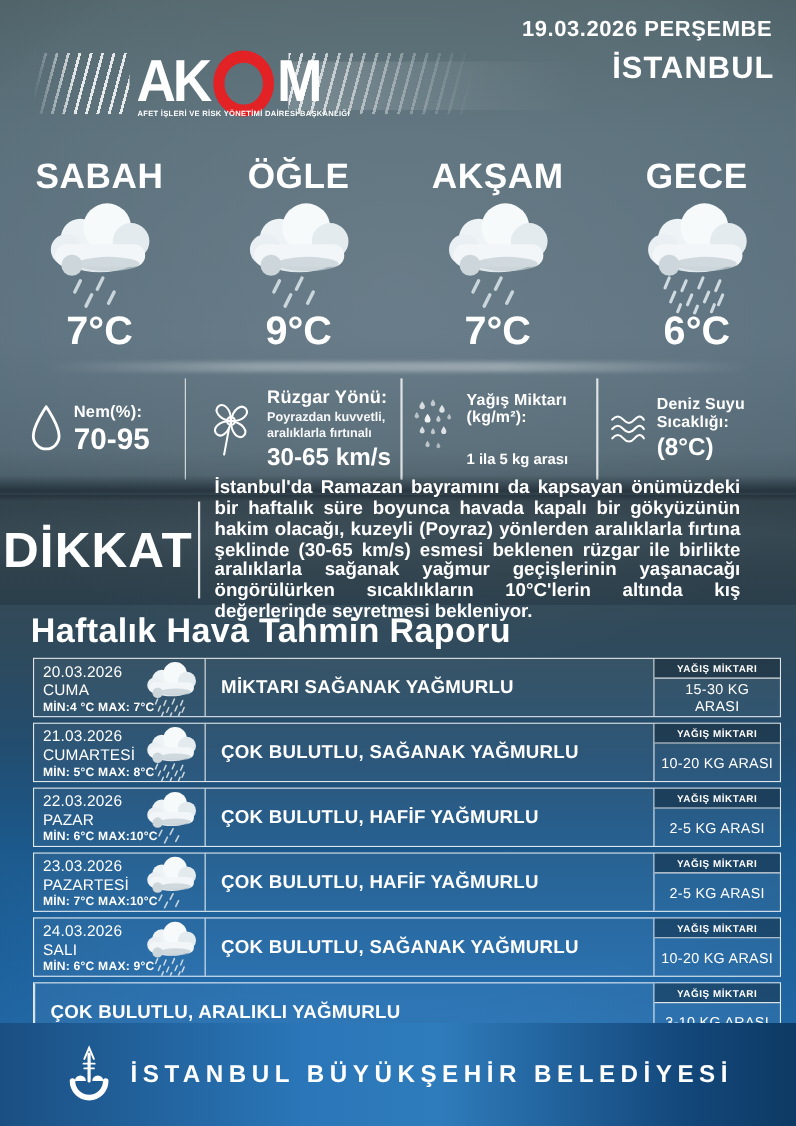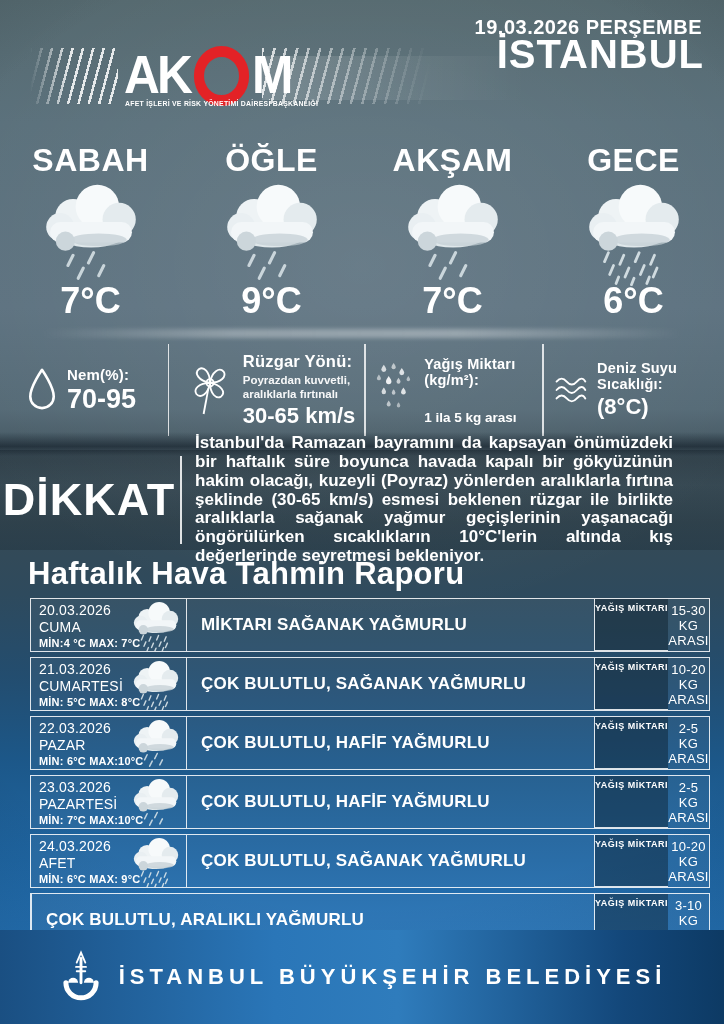--- a/index.html
+++ b/index.html
@@ -26,21 +26,21 @@
     background:repeating-linear-gradient(105deg, rgba(255,255,255,.8) 0 2.5px, transparent 2.5px 11px);
     -webkit-mask-image:linear-gradient(90deg,#000,transparent 96%);
             mask-image:linear-gradient(90deg,#000,transparent 96%);}
   .swoosh{left:262px;top:56px;width:265px;height:44px;
     background:linear-gradient(90deg, rgba(255,255,255,.16), rgba(255,255,255,.05) 65%, rgba(255,255,255,0));}
   .akom{left:124px;top:42px;display:flex;align-items:center;transform:scaleX(.92);transform-origin:left;}
   .akom-letters{font-size:54px;font-weight:bold;letter-spacing:-3px;line-height:1;}
   .akom-o{width:38px;height:38px;border-radius:50%;margin:4px 3px 0 4px;}
   .akom-tagline{left:125px;top:100px;font-size:6.9px;font-weight:bold;letter-spacing:.25px;white-space:nowrap;}
   .hdate{top:16px;right:22px;font-size:20px;font-weight:bold;letter-spacing:.5px;margin-left:48px;}
-  .hcity{top:32px;right:20px;font-size:40px;font-weight:bold;letter-spacing:1px;}
+  .hcity{top:46px;right:20px;font-size:28px;font-weight:bold;letter-spacing:1px;}
 
   
   .dayparts{top:134px;left:0;right:0;height:200px;display:flex;}
   .dp{flex:1;display:flex;flex-direction:column;align-items:center;}
   .dp-label{font-size:32px;font-weight:bold;letter-spacing:.5px;margin-top:8px;}
   .dp-icon{margin-top:2px;}
   .dp-temp{font-size:36px;font-weight:bold;margin-top:-6px;}
   .light-band{top:329px;left:40px;right:40px;height:9px;
     background:linear-gradient(90deg,transparent,rgba(255,255,255,.30) 30%,rgba(255,255,255,.34) 65%,transparent);
     filter:blur(2px);}
@@ -75,21 +75,21 @@
   .wtable{top:598px;left:30px;width:680px;display:flex;flex-direction:column;gap:5px;}
   .wrow{height:52px;display:flex;border:1px solid rgba(255,255,255,.85);background:rgba(255,255,255,.05);}
   .wcell{box-sizing:border-box;}
   .cell-day{width:155px;position:relative;padding:3px 0 0 8px;overflow:hidden;}
   .wdate{font-size:14px;letter-spacing:.2px;}
   .wday{font-size:14px;margin-top:1px;letter-spacing:.2px;}
   .wminmax{font-size:11px;font-weight:bold;margin-top:2px;letter-spacing:.2px;}
   .row-cloud{position:absolute;right:-2px;top:1px;}
   .cell-cond{flex:1;border-left:1px solid rgba(255,255,255,.85);border-right:1px solid rgba(255,255,255,.85);
     display:flex;align-items:center;padding-left:14px;font-size:17px;font-weight:bold;letter-spacing:.2px;}
-  .cell-amount{width:114px;display:flex;flex-direction:row;}
+  .cell-amount{width:114px;display:flex;flex-direction:column;}
   .amount-head{font-size:9px;font-weight:bold;letter-spacing:.5px;text-align:center;padding:3.5px 0;
     background:rgba(8,22,32,.40);border-bottom:1px solid rgba(255,255,255,.85);}
   .amount-val{flex:1;display:flex;align-items:center;justify-content:center;text-align:center;
     font-size:13px;letter-spacing:.3px;line-height:15px;}
 
   
   .footer{top:930px;left:0;right:0;height:94px;display:flex;align-items:center;justify-content:center;gap:15px;
     background:linear-gradient(90deg,#1a4f82 0%,#2a76b8 38%,#2f7cbc 55%,#13477a 86%,#0d3a64 100%);}
   .footer-org{font-size:22px;font-weight:bold;letter-spacing:5px;}
 </style>
@@ -328,21 +328,21 @@
       <div class="wcell cell-cond">ÇOK BULUTLU, HAFİF YAĞMURLU</div>
       <div class="wcell cell-amount">
         <div class="amount-head">YAĞIŞ MİKTARI</div>
         <div class="amount-val pre">2-5 KG ARASI</div>
       </div>
     </div>
 
     <div class="wrow">
       <div class="wcell cell-day">
         <div class="wdate">24.03.2026</div>
-        <div class="wday">AFET</div>
+        <div class="wday">SALI</div>
         <div class="wminmax">MİN: 6°C MAX: 9°C</div>
         <svg class="row-cloud" viewBox="0 0 100 82" width="64" height="52">
             <use href="#cloudRainHeavy"></use>
           </svg>
       </div>
       <div class="wcell cell-cond">ÇOK BULUTLU, SAĞANAK YAĞMURLU</div>
       <div class="wcell cell-amount">
         <div class="amount-head">YAĞIŞ MİKTARI</div>
         <div class="amount-val pre">10-20 KG ARASI</div>
       </div>

